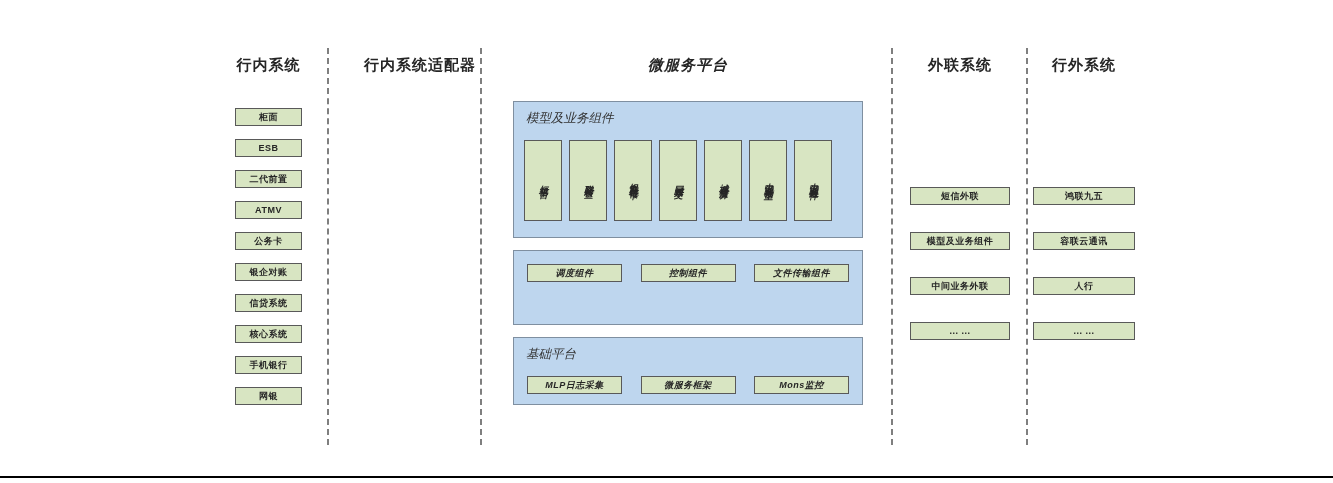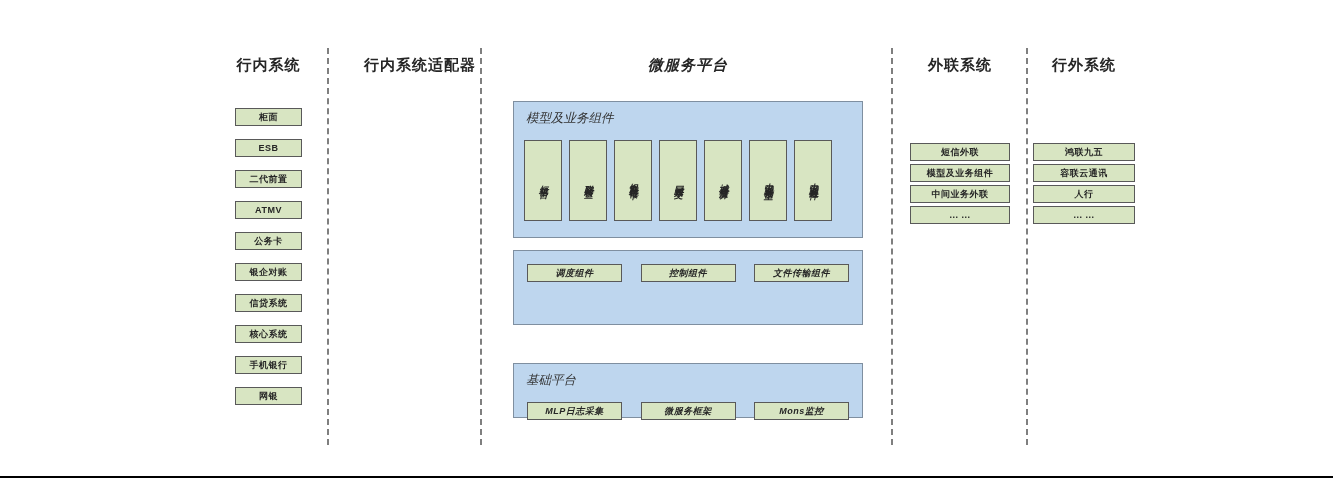--- a/index.html
+++ b/index.html
@@ -20,37 +20,37 @@
     text-align:center; height:20px; line-height:20px; white-space:nowrap;
   }
   .col-internal  { left:235px; width:67px;  }
   .col-adapters  { left:364px; width:97px;  }
   .col-platform  { left:513px; width:350px;font-style:italic; }
   .col-outbound  { left:910px; width:100px; }
   .col-external  { left:1033px; width:102px; }
 
   .box-stack { display:flex; flex-direction:column; }
   .col-internal .box-stack, .col-adapters .box-stack { margin-top:33px; gap:13px;text-align:center; }
-  .col-outbound .box-stack, .col-external .box-stack { margin-top:68px; gap:3px; }
+  .col-outbound .box-stack, .col-external .box-stack { margin-top:112px; gap:27px; }
 
   .gbox {
     height:18px; box-sizing:border-box; flex:0 0 auto;
     background:#d8e5c2; border:1.5px solid #595959;
     display:flex; align-items:center; justify-content:center;
     font-size:9px; font-weight:bold; color:#262626; letter-spacing:0.5px;
     white-space:nowrap;
   }
 
   .panel {
     position:absolute; left:0; width:350px; box-sizing:border-box;
     background:#bed6ee; border:1.5px solid #7f8fa0;
   }
   .panel-a { top:46px;  height:137px; }
   .panel-b { top:195px; height:75px;  }
-  .panel-c { top:282px; height:55px;margin-top:26px;  }
+  .panel-c { top:282px; height:68px;  }
   .panel-label { font-size:12.5px; color:#333333; padding:8px 0 0 12px; }
 
   .vbox-row { display:flex; gap:7px; padding-left:10px; margin-top:13px; }
   .vbox {
     width:38px; height:81px; box-sizing:border-box; flex:0 0 auto;
     background:#d8e5c2; border:1.5px solid #595959;
     display:flex; align-items:center; justify-content:center;
     writing-mode:vertical-rl; text-orientation:upright;
     font-size:9px; font-weight:bold; color:#262626; letter-spacing:1.5px;
   }

